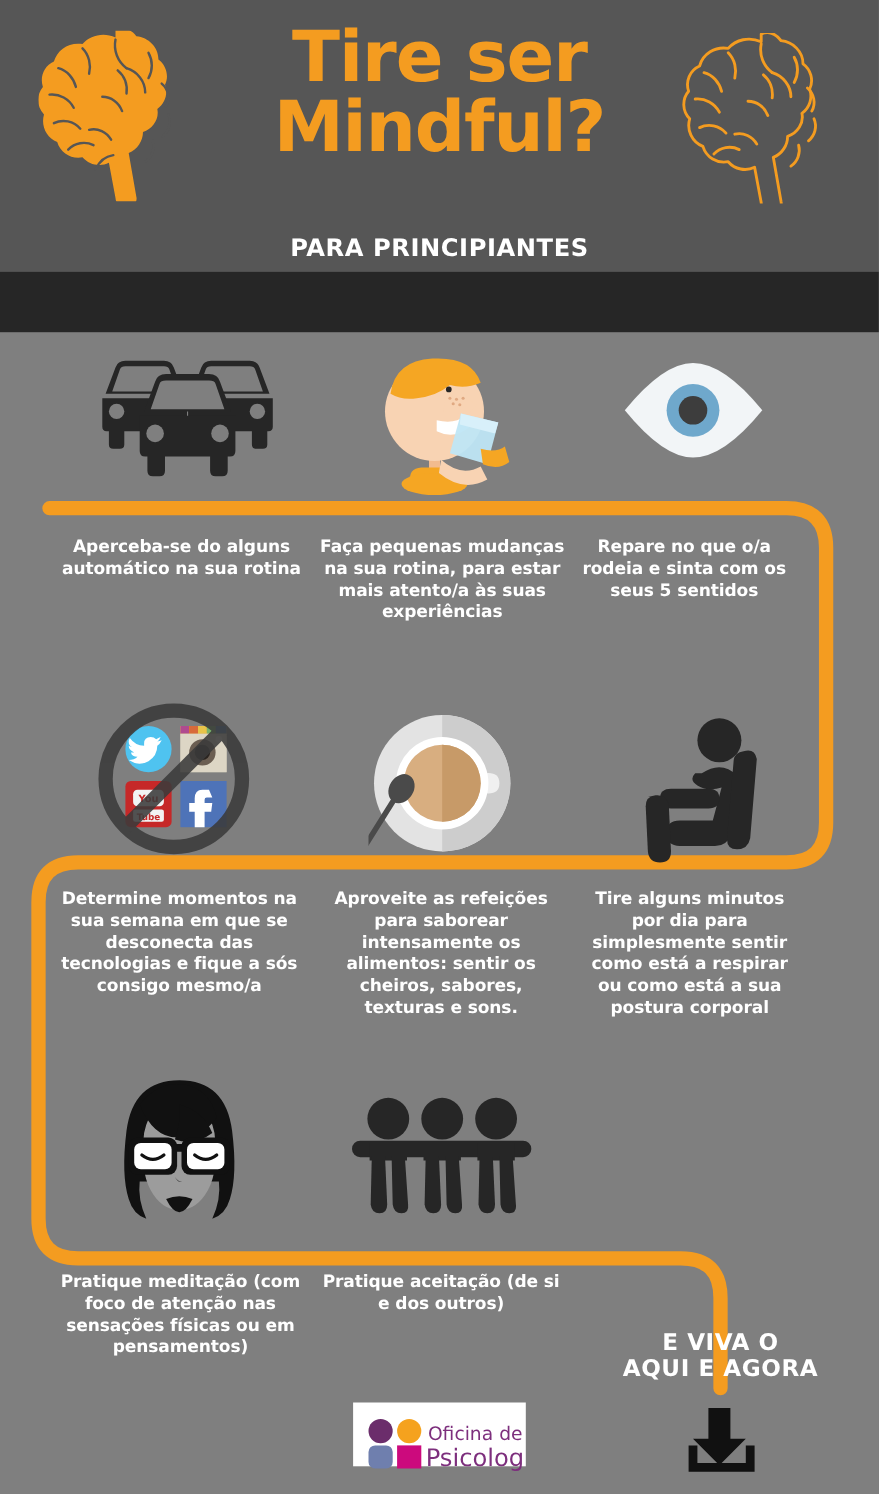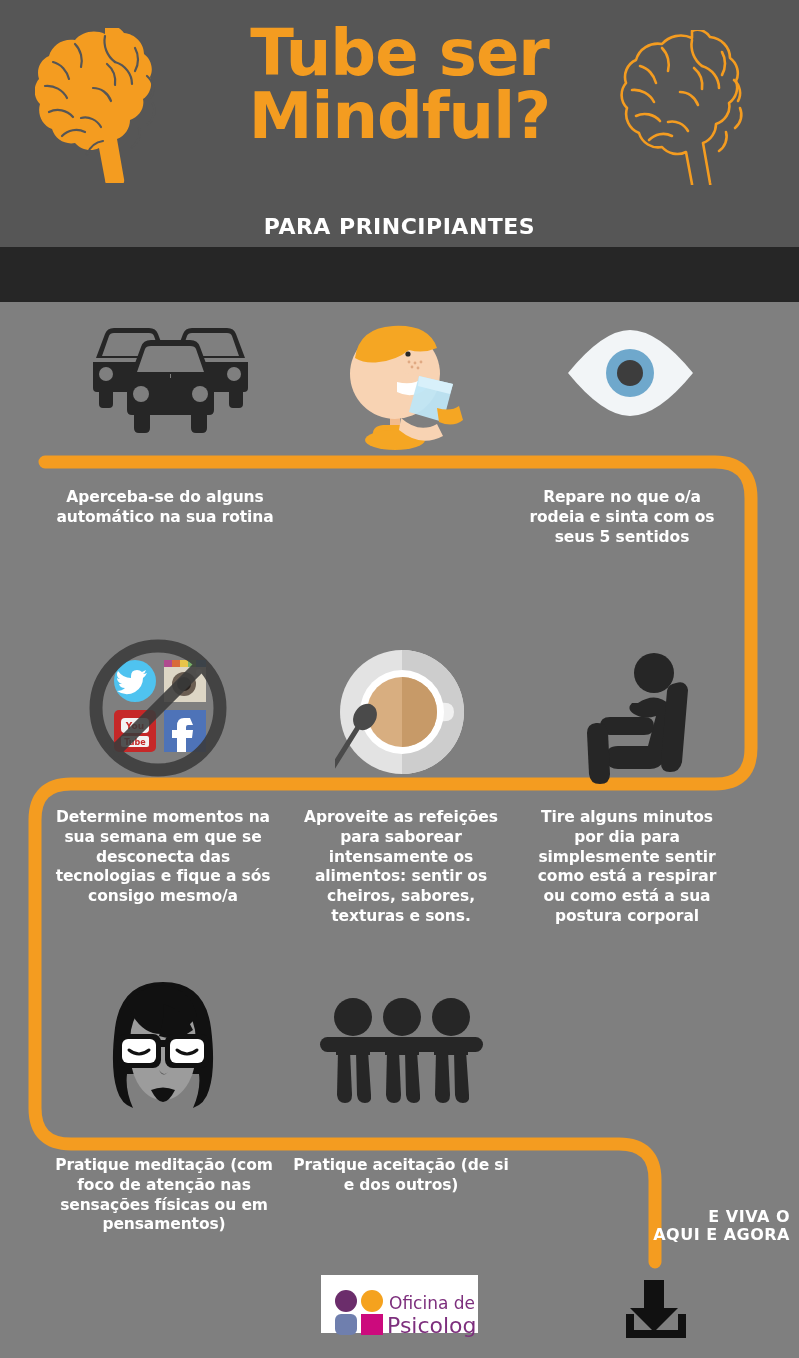--- a/index.html
+++ b/index.html
@@ -57,23 +57,23 @@
     letter-spacing:-0.1px;
     text-align:center;
   }
 
   
   .icn{display:block;}
 
   
   .viva{
     position:absolute;left:520px;top:1208px;width:270px;
-    text-align:right;color:#ffffff;
-    font-family:"DejaVu Sans", sans-serif;
-    font-weight:bold;font-size:16px;line-height:1.15;
+    text-align:center;color:#ffffff;
+    font-family:"DejaVu Sans", sans-serif;
+    font-weight:bold;font-size:21px;line-height:1.15;
     letter-spacing:0.5px;text-transform:uppercase;
   }
   .download-icon{position:absolute;left:622px;top:1278px;width:66px;height:62px;}
   .logo-box{
     position:absolute;left:321px;top:1275px;width:157px;height:58px;
     background:#ffffff;
   }
   .logo-inner{position:absolute;left:0;top:0;width:157px;height:74px;}
 </style>
 </head>
@@ -98,21 +98,21 @@
         <path d="M112 48c6 5 8 14 4 21"></path>
         <path d="M118 76c3 7 1 15-5 20"></path>
         <path d="M104 100c2 7-1 15-7 19"></path>
         <path d="M72 36c6 5 9 13 8 21"></path>
         <path d="M58 60c8 0 15 5 18 13"></path>
         <path d="M46 90c8-2 16 2 20 9"></path>
       </g>
     </svg>
 
     <div class="header-title">
-      <span>Tube ser</span>
+      <span>Tire ser</span>
       <span class="l2">Mindful?</span>
     </div>
 
     <div class="header-sub">PARA PRINCIPIANTES</div>
 
     <svg class="brain-right" viewBox="0 0 145 155">
       <g stroke="#f49c20" stroke-width="2.6" fill="none" stroke-linecap="round" stroke-linejoin="round">
         <path d="M72 8c-11-5-23-2-30 6-12-2-23 5-26 16-9 4-13 14-10 23-6 7-6 18 1 25-3 10 2 21 12 25 3 10 13 16 23 14 6 7 16 9 24 5l6 32c0 4 3 7 7 7h5c4 0 7-4 6-8l-7-40c8-3 13-11 13-19 9-3 15-12 13-21 7-5 10-14 7-22 4-8 1-18-6-23 0-11-9-20-20-21-5-7-12-9-18-6z"></path>
         <path d="M72 10c-2 10 2 20 10 26"></path>
         <path d="M42 18c6 6 8 15 6 23"></path>
@@ -187,20 +187,23 @@
     <svg class="icn" width="135" height="110" viewBox="0 0 135 110" style="margin:0 auto;">
       <path d="M5 55 Q40 12 67 12 Q95 12 130 55 Q95 98 67 98 Q40 98 5 55 Z" fill="#f2f5f7"></path>
       <circle cx="67" cy="55" r="24" fill="#6fa8cc"></circle>
       <circle cx="67" cy="55" r="13" fill="#3d3d3d"></circle>
     </svg>
   </div>
 
   <div class="cell" style="left:50px;top:488px;width:230px;">
     <div class="cell-text">Aperceba-se do alguns automático na sua rotina</div>
   </div>
+  <div class="cell" style="left:288px;top:488px;width:228px;">
+    <div class="cell-text">Faça pequenas mudanças na sua rotina, para estar mais atento/a às suas experiências</div>
+  </div>
   <div class="cell" style="left:522px;top:488px;width:200px;">
     <div class="cell-text">Repare no que o/a rodeia e sinta com os seus 5 sentidos</div>
   </div>
 
   <div class="cell" style="left:50px;top:632px;width:215px;">
     <svg class="icn" width="152" height="152" viewBox="0 0 152 152" style="margin:0 auto;">
       <g transform="translate(32,28)">
         <rect x="0" y="0" width="42" height="42" rx="21" fill="#4fc3f0"></rect>
         <path d="M33 13 q-2 1-4 1 q2-1 3-4 q-2 1-4 2 q-2-2-5-2 q-6 0-6 6 q0 1 0 2 q-8 0-13-7 q-1 2-1 3 q0 4 3 5 q-2 0-3-1 q0 4 5 6 q-1 0-3 0 q1 4 6 4 q-3 3-8 3 q9 6 18 1 q8-5 8-14 q2-1 4-5 z" fill="#ffffff"></path>
 

